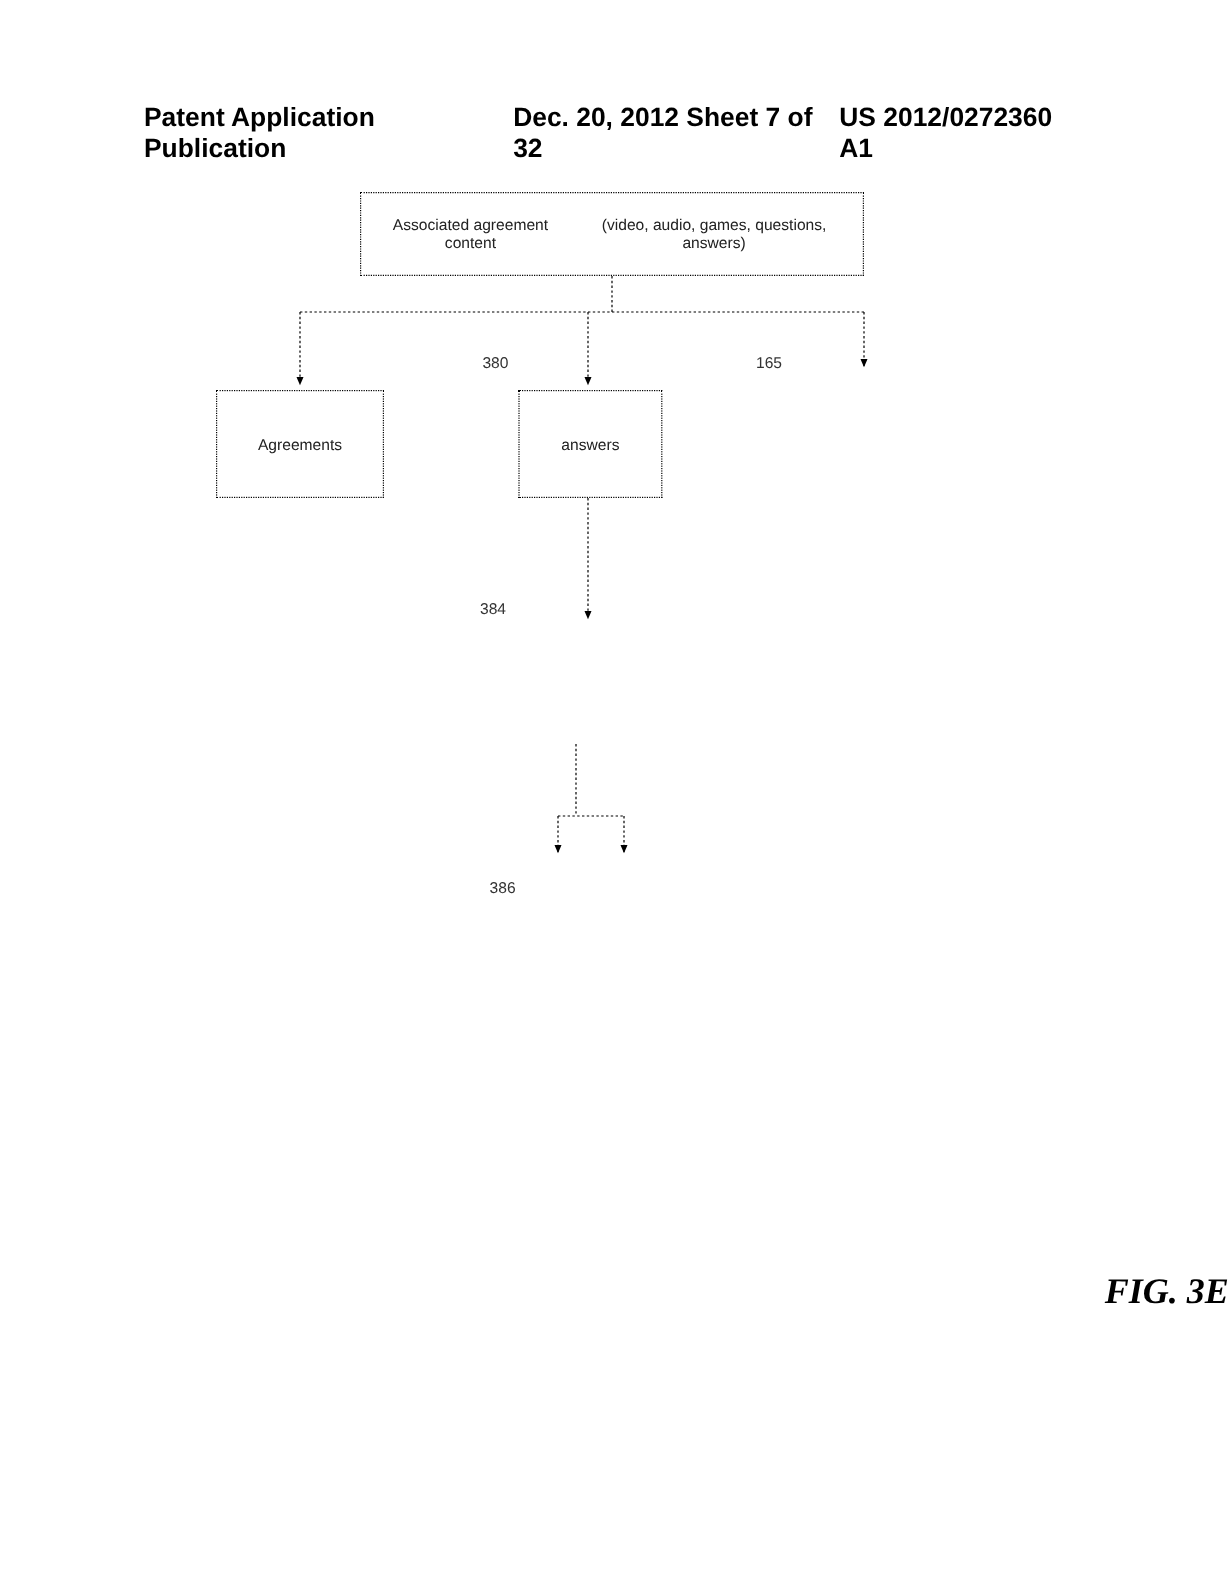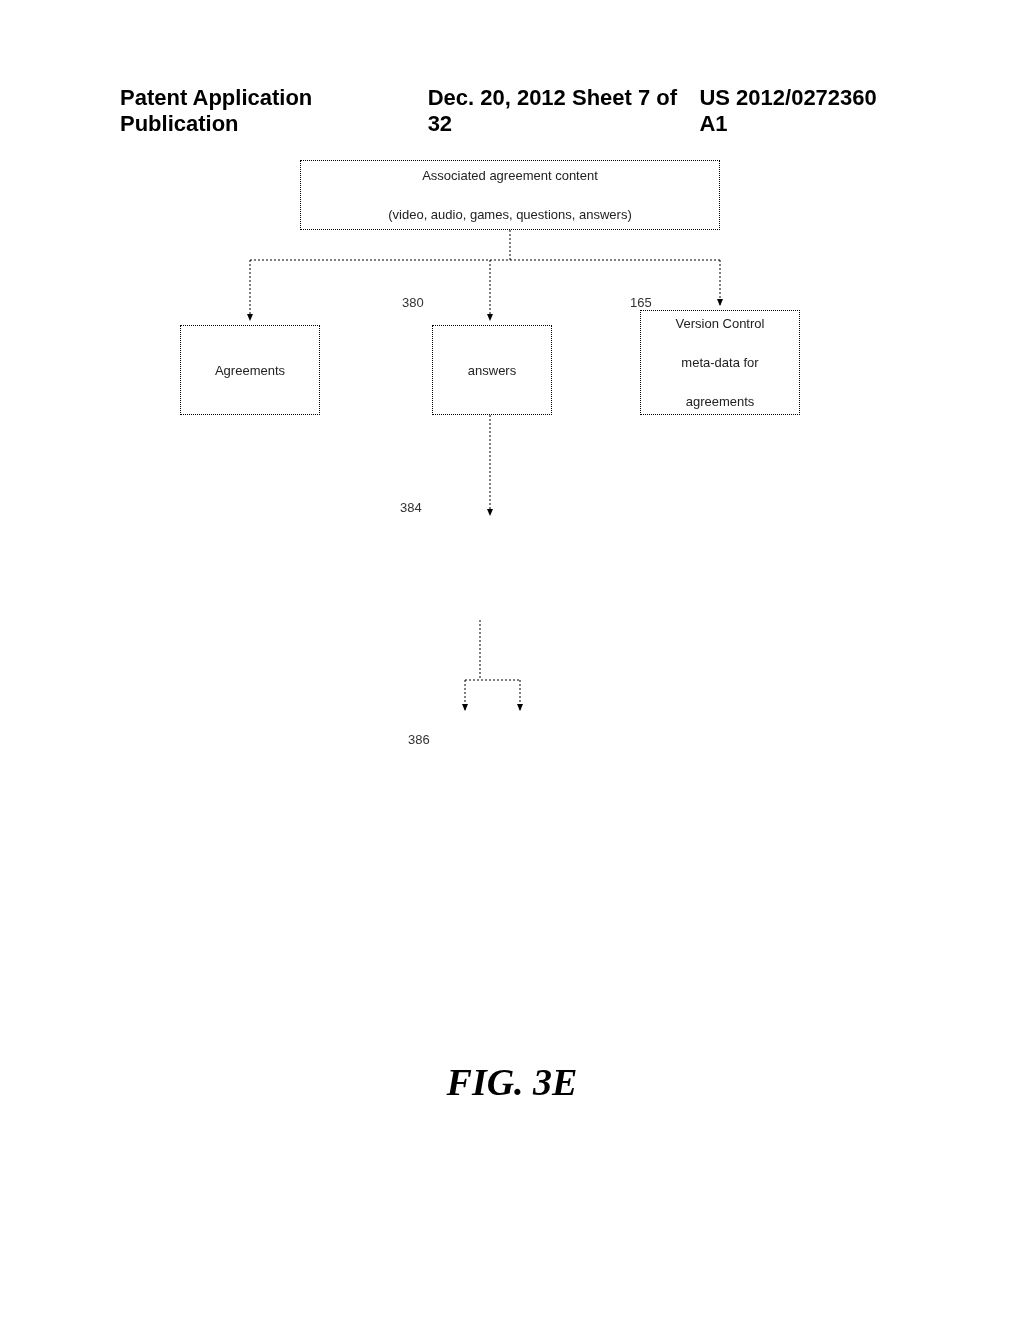--- a/index.html
+++ b/index.html
@@ -29,28 +29,27 @@
       top: 140px;
       left: 0;
       width: 1024px;
       height: 700px;
     }
     .box {
       position: absolute;
       border: 1.5px dotted #000;
       background: white;
       display: flex;
-      flex-direction: column;
+      flex-direction: row;
       align-items: center;
       justify-content: center;
       text-align: center;
       font-size: 13px;
       color: #222;
       padding: 6px;
-      gap: 24px;
     }
     .box-top {
       left: 300px;
       top: 20px;
       width: 420px;
       height: 70px;
     }
     .box-agreements {
       left: 180px;
       top: 185px;
@@ -89,22 +88,22 @@
     }
     .label-380 { left: 402px; top: 155px; }
     .label-382 { left: 630px; top: 155px; }
     .label-384 { left: 400px; top: 360px; }
     .label-386 { left: 408px; top: 592px; }
     .figure-caption {
       position: absolute;
       top: 1060px;
       left: 0;
       width: 100%;
-      text-align: center;
-      font-size: 38px;
+      text-align: right;
+      font-size: 30px;
       font-style: italic;
       font-family: Georgia, serif;
       font-weight: bold;
     }
     svg.connectors {
       position: absolute;
       top: 0;
       left: 0;
       width: 1024px;
       height: 700px;
@@ -151,25 +150,20 @@
   </div>
 
   <div class="box box-agreements">
     <span>Agreements</span>
   </div>
 
   <div class="box box-elibrary">
     <span>answers</span>
   </div>
 
-  <div class="box box-version">
-    <div>Version Control</div>
-    <div>meta-data for</div>
-    <div>agreements</div>
-  </div>
 
 
 
   <div class="label label-380">380</div>
   <div class="label label-382">165</div>
   <div class="label label-384">384</div>
   <div class="label label-386">386</div>
 
 </div>
 

